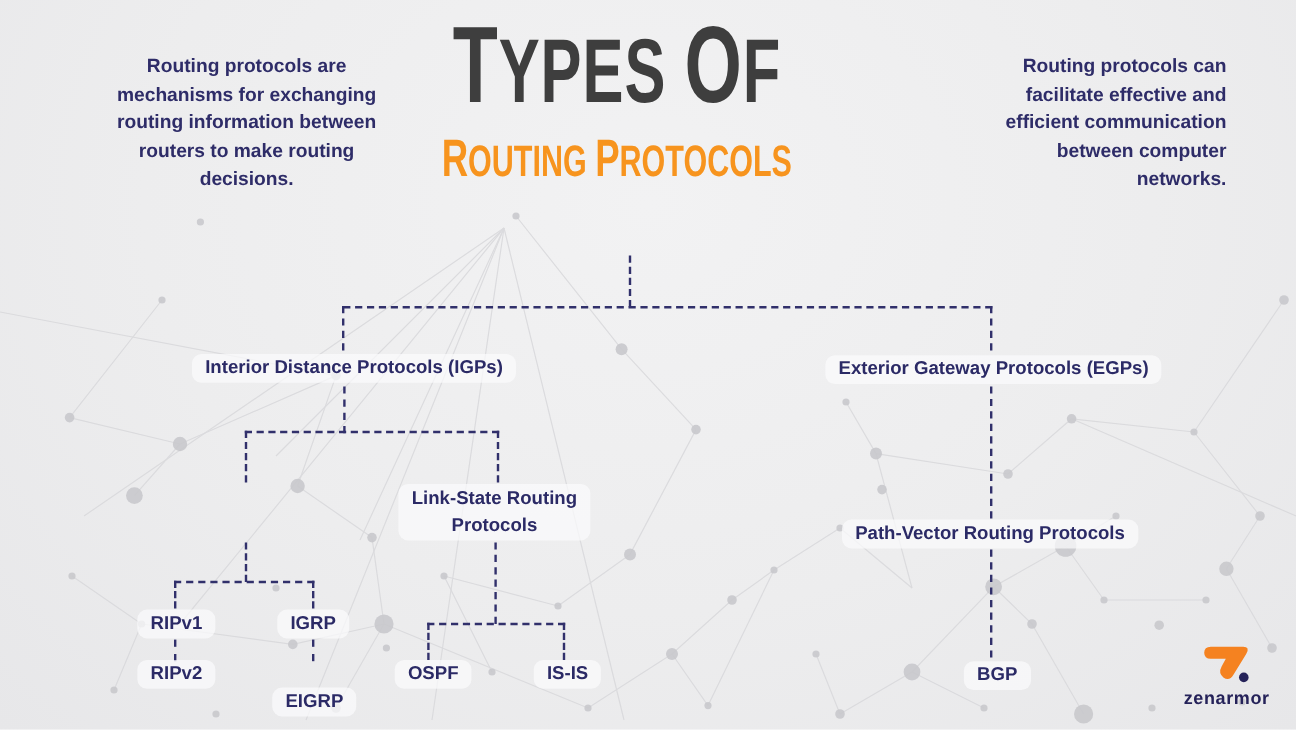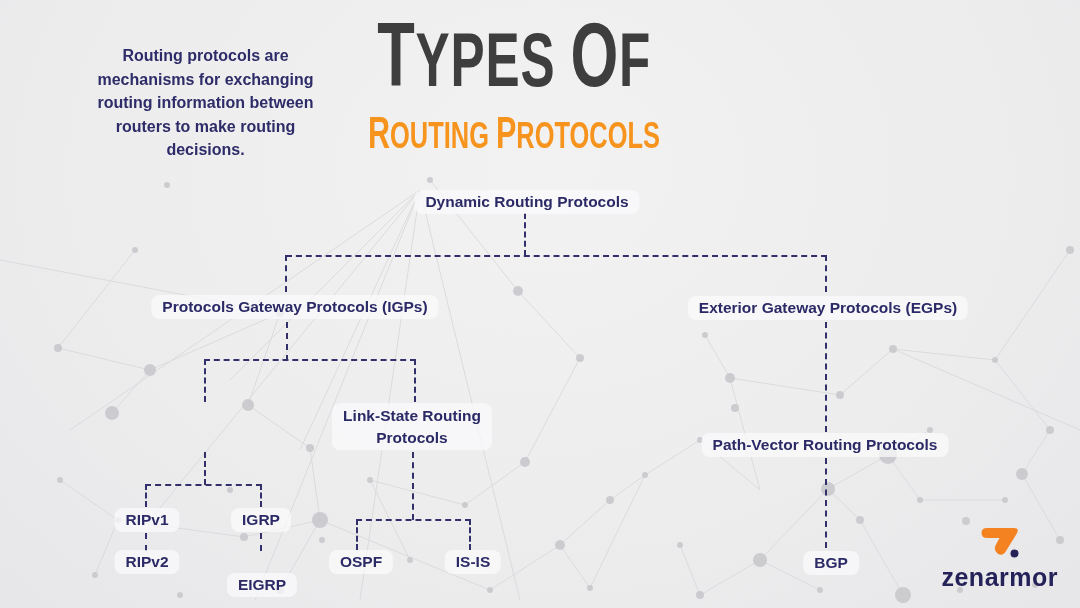--- a/index.html
+++ b/index.html
@@ -49,21 +49,21 @@
     color:#2b2a66; font-weight:bold; font-size:15.5px;
     padding:3px 11px; white-space:nowrap; text-align:center;
   }
   .pill.twoline { white-space:normal; line-height:1.4; padding:2px 8px; }
   #node-distance-vector { width:205px; }
   #node-link-state { width:160px; }
 
   
   #brand { position:absolute; right:22px; bottom:16px; z-index:3; text-align:center; }
   #brand-mark { display:block; margin:0 auto 4px auto; }
-  #brand-name { color:#252259; font-weight:bold; font-size:25px; letter-spacing:.5px; }
+  #brand-name { color:#252259; font-weight:bold; font-size:15px; letter-spacing:.5px; }
 </style>
 </head>
 <body>
 
 <div id="stage">
 
   <svg id="net" width="1080" height="608" viewBox="0 0 1080 608">
     <g opacity="0.85">
       <line x1="420" y1="190" x2="70" y2="430"></line>
         <line x1="420" y1="190" x2="150" y2="520"></line>
@@ -172,20 +172,21 @@
       <circle cx="960" cy="590" r="3"></circle>
         <circle cx="1035" cy="585" r="3"></circle>
         <circle cx="135" cy="250" r="3"></circle>
       <circle cx="167" cy="185" r="3"></circle>
         <circle cx="735" cy="408" r="4"></circle>
         <circle cx="966" cy="521" r="4"></circle>
     </g>
   </svg>
 
   <p id="intro-left" class="intro">Routing protocols are mechanisms for exchanging routing information between routers to make routing decisions.</p>
+  <p id="intro-right" class="intro">Routing protocols can facilitate effective and efficient communication between computer networks.</p>
 
   <div id="title-block">
     <div id="title-main" class="display-caps"><span class="lead">T</span>ypes <span class="lead">o</span>f</div>
     <div id="title-sub" class="display-caps"><span class="lead">R</span>outing <span class="lead">P</span>rotocols</div>
   </div>
 
   <div class="dash-v" style="left:524px; top:213px; height:43px;"></div>
   <div class="dash-h" style="left:286px; top:255px; width:541px;"></div>
   <div class="dash-v" style="left:285px; top:255px; height:37px;"></div>
   <div class="dash-v" style="left:286px; top:322px; height:39px;"></div>
@@ -199,22 +200,21 @@
   <div class="dash-v" style="left:145px; top:533px; height:18px;"></div>
   <div class="dash-v" style="left:260px; top:533px; height:18px;"></div>
   <div class="dash-v" style="left:412px; top:452px; height:68px;"></div>
   <div class="dash-h" style="left:356px; top:519px; width:115px;"></div>
   <div class="dash-v" style="left:356px; top:519px; height:31px;"></div>
   <div class="dash-v" style="left:469px; top:519px; height:31px;"></div>
   <div class="dash-v" style="left:825px; top:255px; height:37px;"></div>
   <div class="dash-v" style="left:825px; top:322px; height:110px;"></div>
   <div class="dash-v" style="left:825px; top:458px; height:90px;"></div>
 
-  <div class="pill" id="node-root" style="left:527px; top:202px;">Dynamic Routing Protocols</div>
-  <div class="pill" id="node-igp" style="left:295px; top:307px;">Protocols Gateway Protocols (IGPs)</div>
+  <div class="pill" id="node-igp" style="left:295px; top:307px;">Interior Distance Protocols (IGPs)</div>
   <div class="pill" id="node-egp" style="left:828px; top:308px;">Exterior Gateway Protocols (EGPs)</div>
   <div class="pill twoline" id="node-link-state" style="left:412px; top:427px;">Link-State Routing Protocols</div>
   <div class="pill" id="node-path-vector" style="left:825px; top:445px;">Path-Vector Routing Protocols</div>
   <div class="pill" id="node-ripv1" style="left:147px; top:520px;">RIPv1</div>
   <div class="pill" id="node-igrp" style="left:261px; top:520px;">IGRP</div>
   <div class="pill" id="node-ripv2" style="left:147px; top:562px;">RIPv2</div>
   <div class="pill" id="node-eigrp" style="left:262px; top:562px;margin-top:23px;">EIGRP</div>
   <div class="pill" id="node-ospf" style="left:361px; top:562px;">OSPF</div>
   <div class="pill" id="node-isis" style="left:473px; top:562px;">IS-IS</div>
   <div class="pill" id="node-bgp" style="left:831px; top:563px;">BGP</div>

